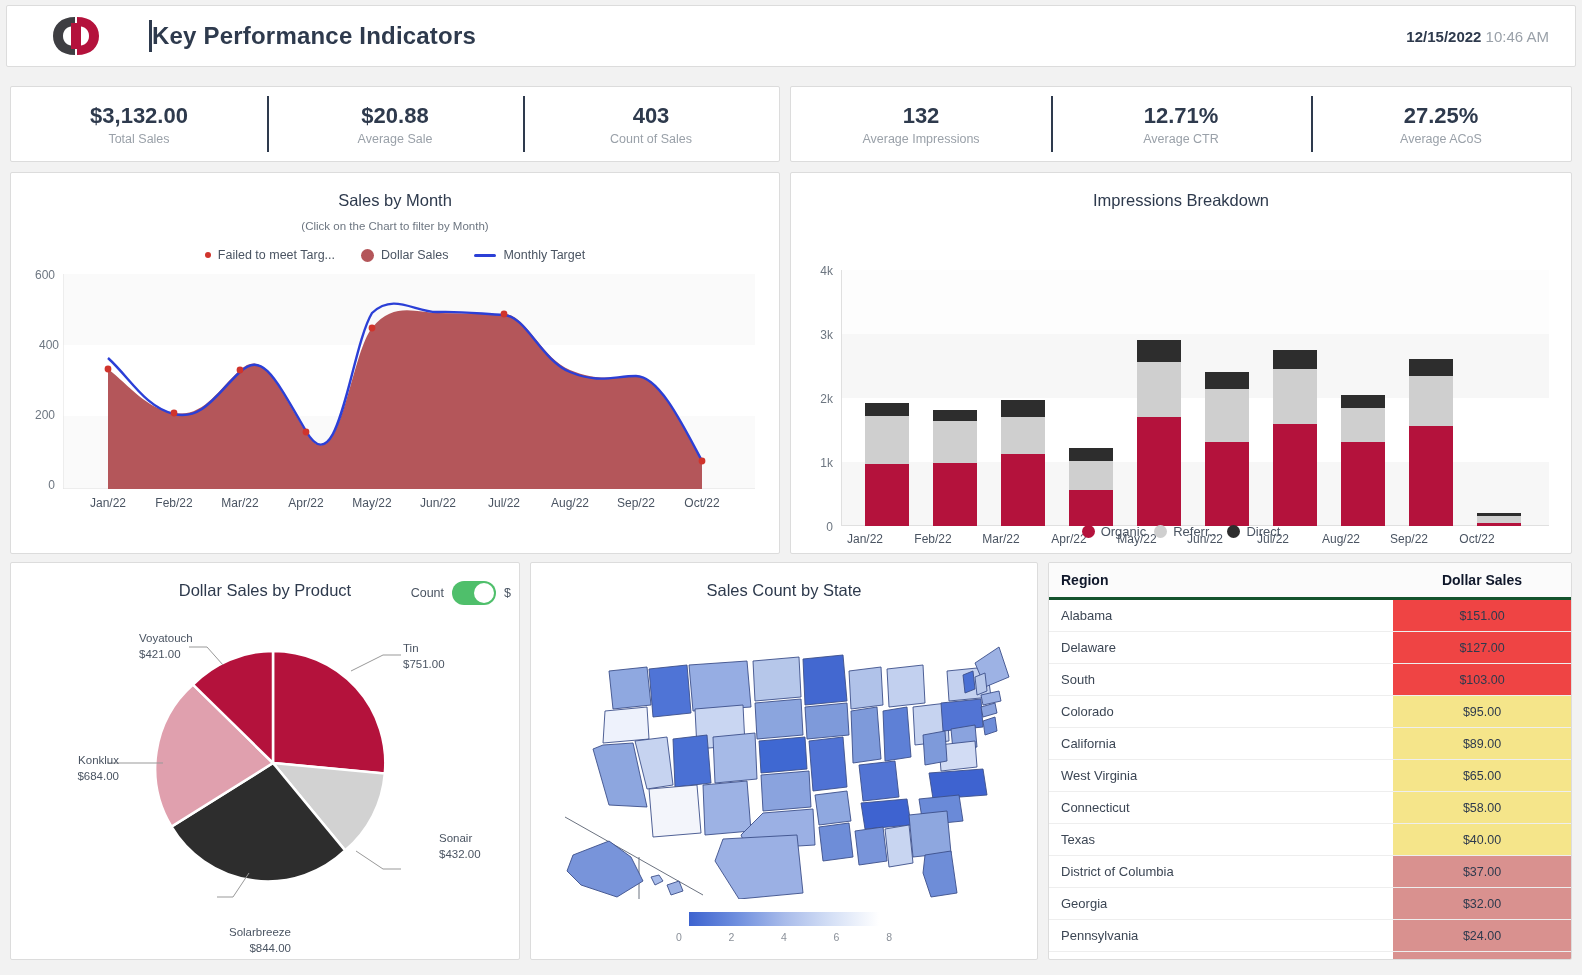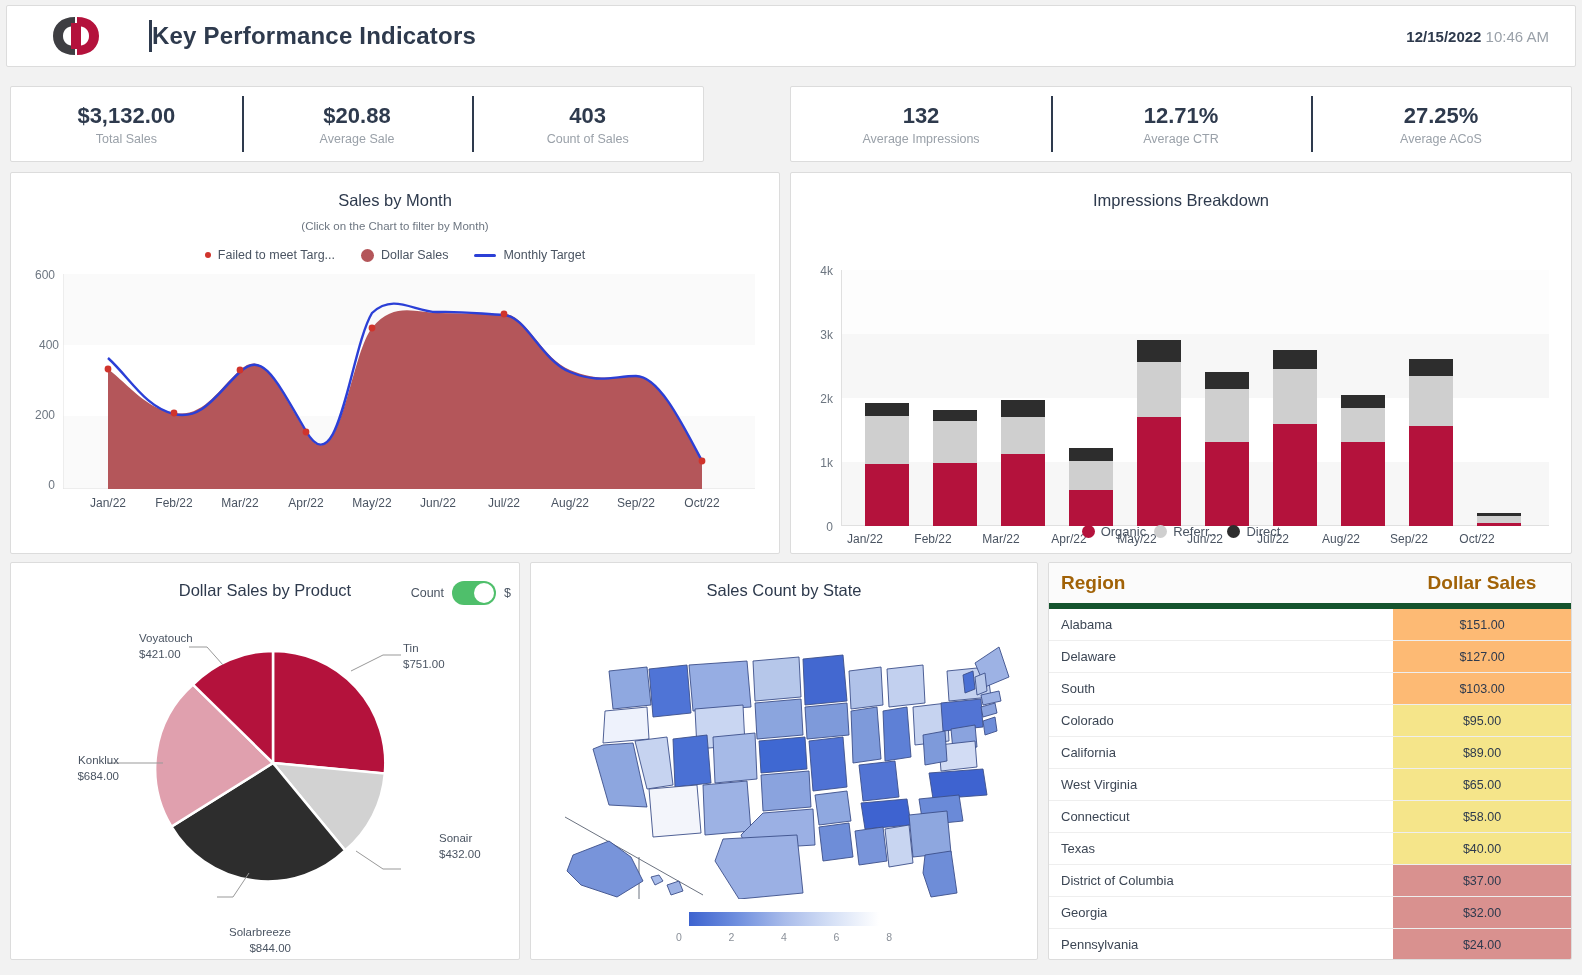--- a/index.html
+++ b/index.html
@@ -32,21 +32,21 @@
   }
   #header-date { margin-left: auto; margin-right: 26px; font-size: 15px; }
   #header-date .d { font-weight: bold; color: #2e3a4d; }
   #header-date .t { color: #9aa1a9; }
 
   
   .kpi-card {
     position: absolute; top: 86px; height: 76px;
     display: flex; align-items: stretch;
   }
-  #kpi-left  { left: 10px;  width: 694px; }
+  #kpi-left  { left: 10px;  width: 770px; }
   #kpi-right { left: 790px; width: 782px; }
   .kpi {
     flex: 1; display: flex; flex-direction: column;
     align-items: center; justify-content: center;
     position: relative;
   }
   .kpi + .kpi::before {
     content: ""; position: absolute; left: 0; top: 9px; bottom: 9px;
     width: 2px; background: #2e3a4d;
   }
@@ -95,27 +95,27 @@
     width: 20px; height: 20px; border-radius: 50%; background: #ffffff;
   }
   .pie-label { position: absolute; font-size: 11.5px; color: #4a5462; line-height: 1.35; }
 
   #map-title { position: absolute; left: 0; right: 0; top: 18px; text-align: center; font-size: 16.5px; }
   #map-legend { position: absolute; left: 0; right: 0; bottom: 16px; display: flex; flex-direction: column; align-items: center; }
   #map-bar { width: 190px; height: 14px; background: linear-gradient(to right, #3d63cf, #6e8ede, #a8bbea, #d5e0f6, #ffffff); }
   #map-ticks { width: 216px; display: flex; justify-content: space-between; margin-top: 5px; font-size: 10.5px; color: #8a9099; }
 
   table { width: 100%; border-collapse: collapse; }
-  th { font-size: 19px; font-weight: bold; color: #a16207; background: #fbfbfb;
-       border-bottom: 6px solid #14532d; padding: 9px 12px; text-align: left; }
+  th { font-size: 14px; font-weight: bold; color: #0f172a; background: #fbfbfb;
+       border-bottom: 3px solid #14532d; padding: 9px 12px; text-align: left; }
   th.val { text-align: center; width: 178px; }
   td { font-size: 13px; color: #3c4654; padding: 8px 12px; height: 28.7px;
        border-bottom: 1px solid #eeeeee; }
   td.val { text-align: center; font-size: 12.5px; color: #2e3a4d; padding: 0; }
-  .v-good { background: #fdba74; }
+  .v-good { background: #ef4444; }
   .v-mid  { background: #f5e58a; }
   .v-bad  { background: #d9918f; }
 </style>
 </head>
 <body>
 
 <div id="header" class="card">
   <div id="logo">
     <svg width="54" height="44" viewBox="0 0 54 44">
       <path d="M26 3 C12 3 4 11 4 22 C4 33 12 41 26 41 L26 32 C18 32 14 28 14 22 C14 16 18 12 26 12 Z" fill="#3e3e42"></path>

